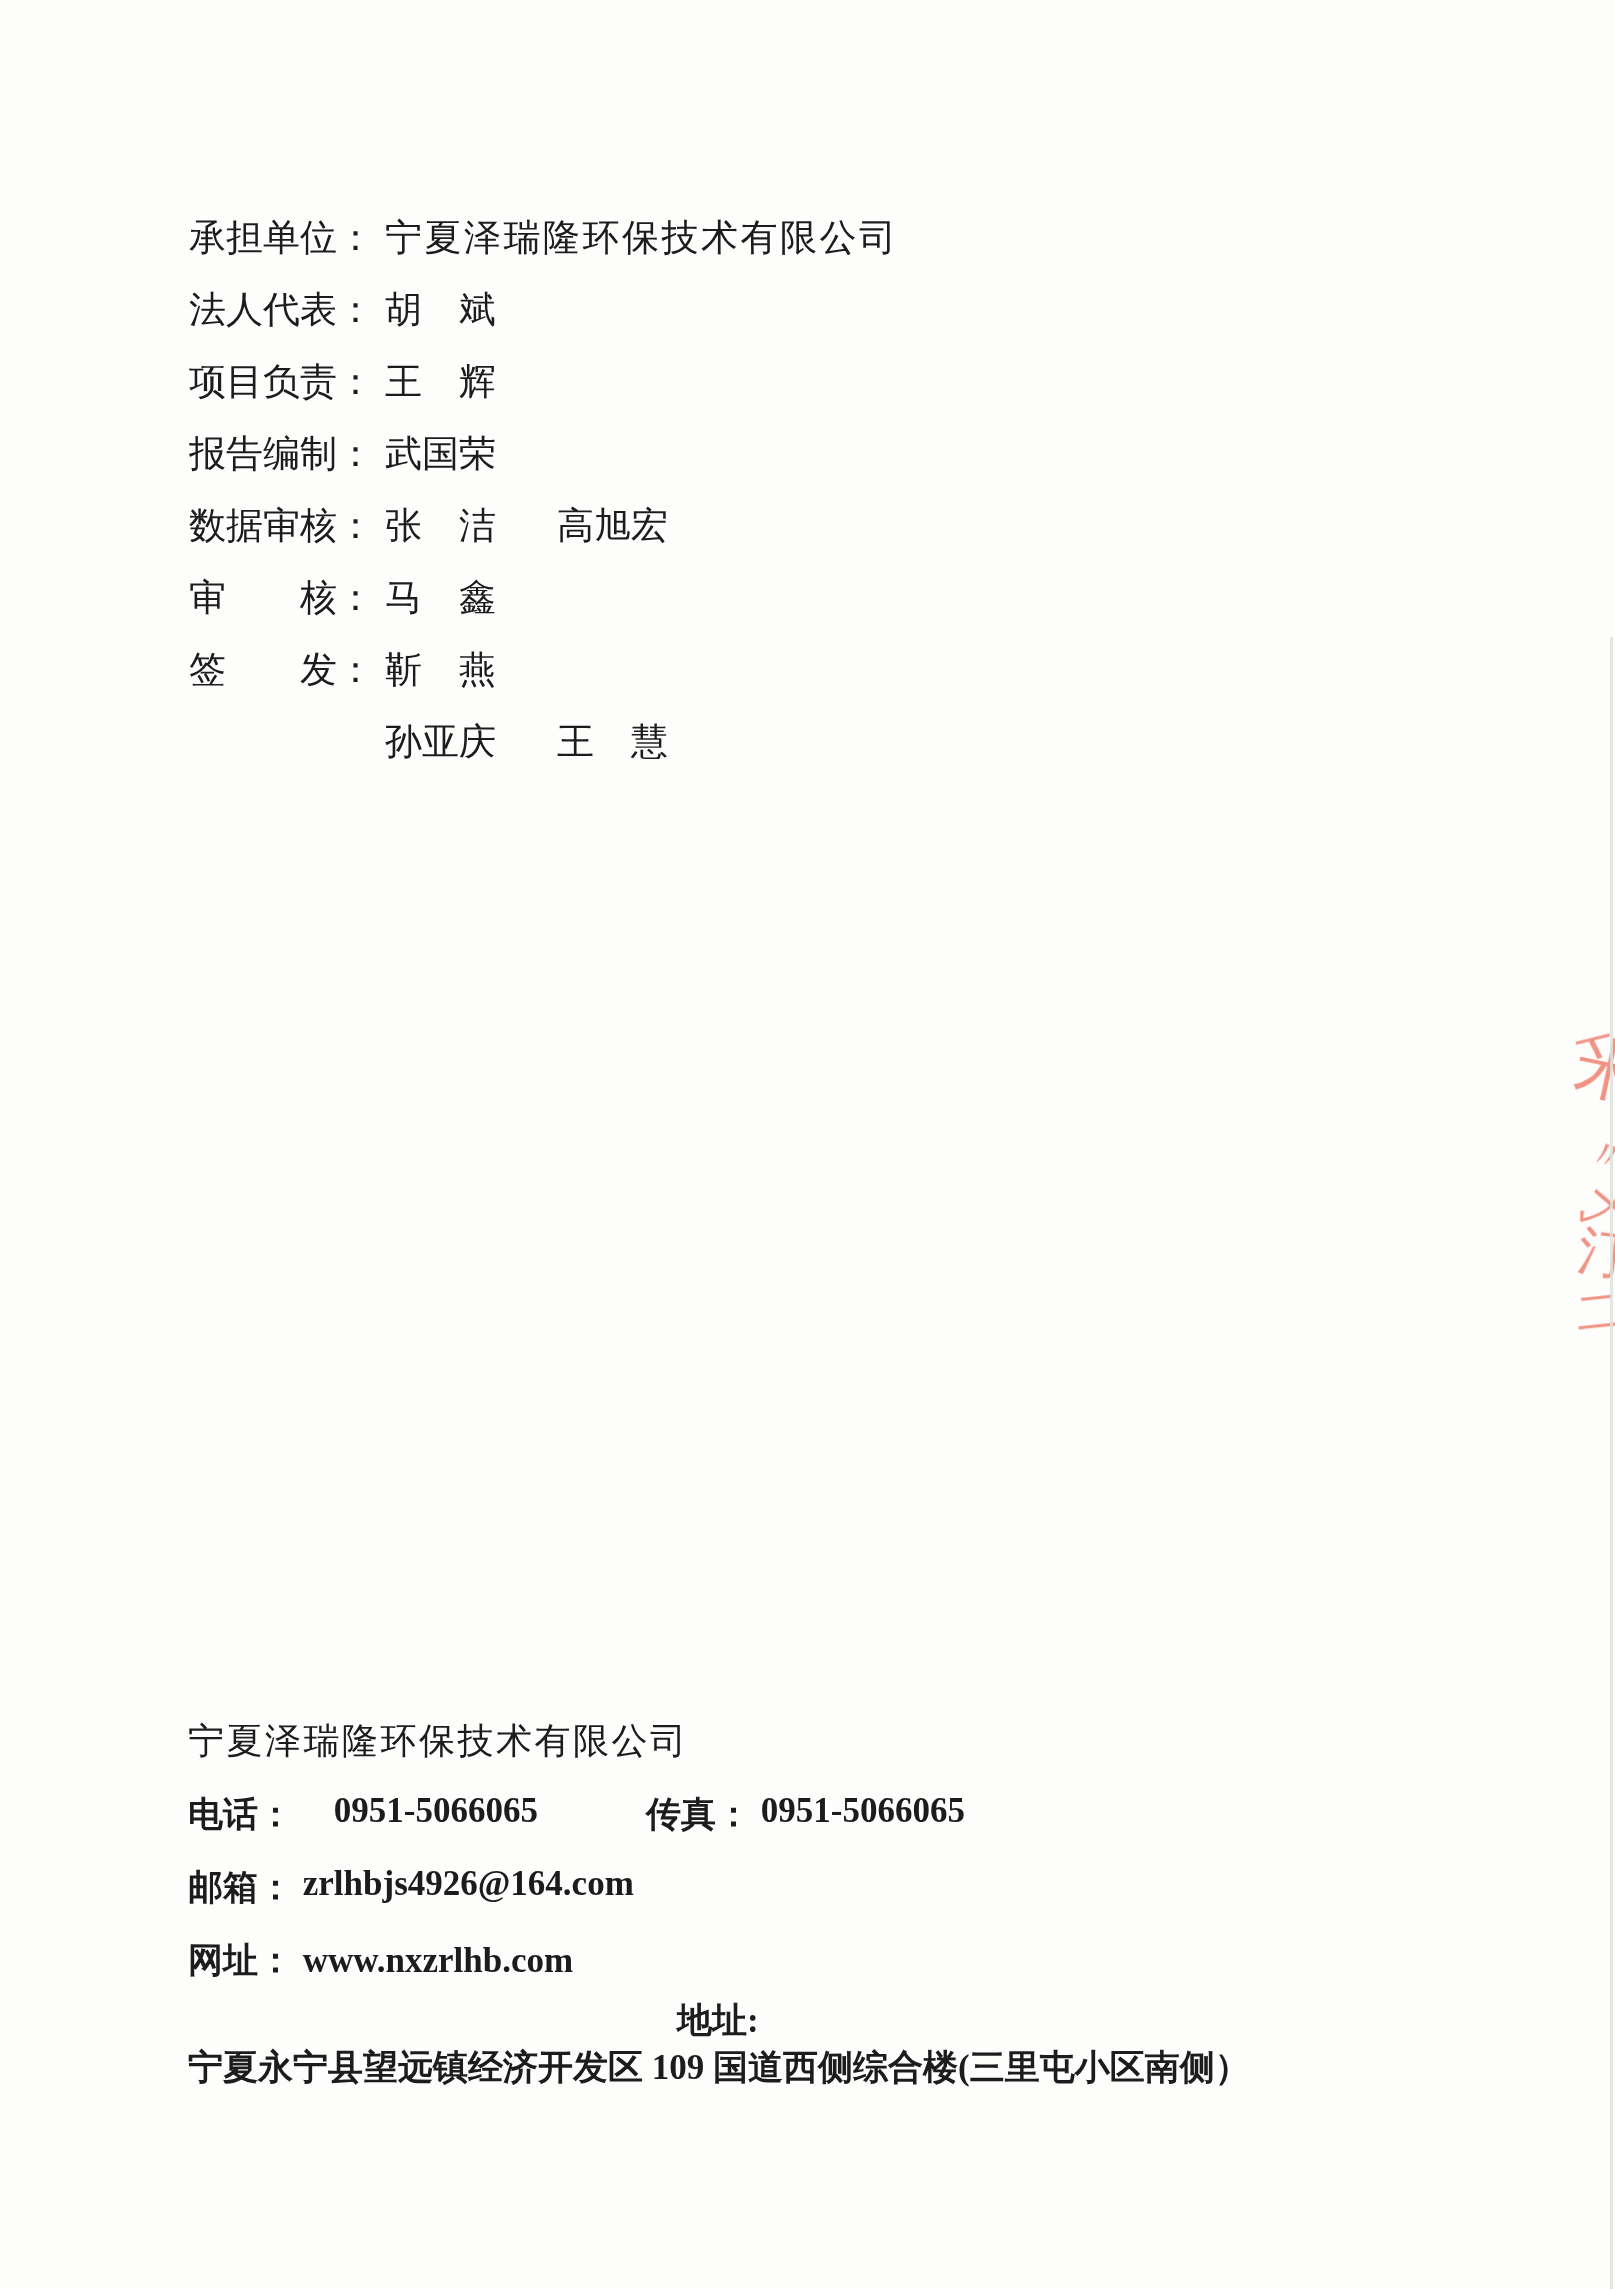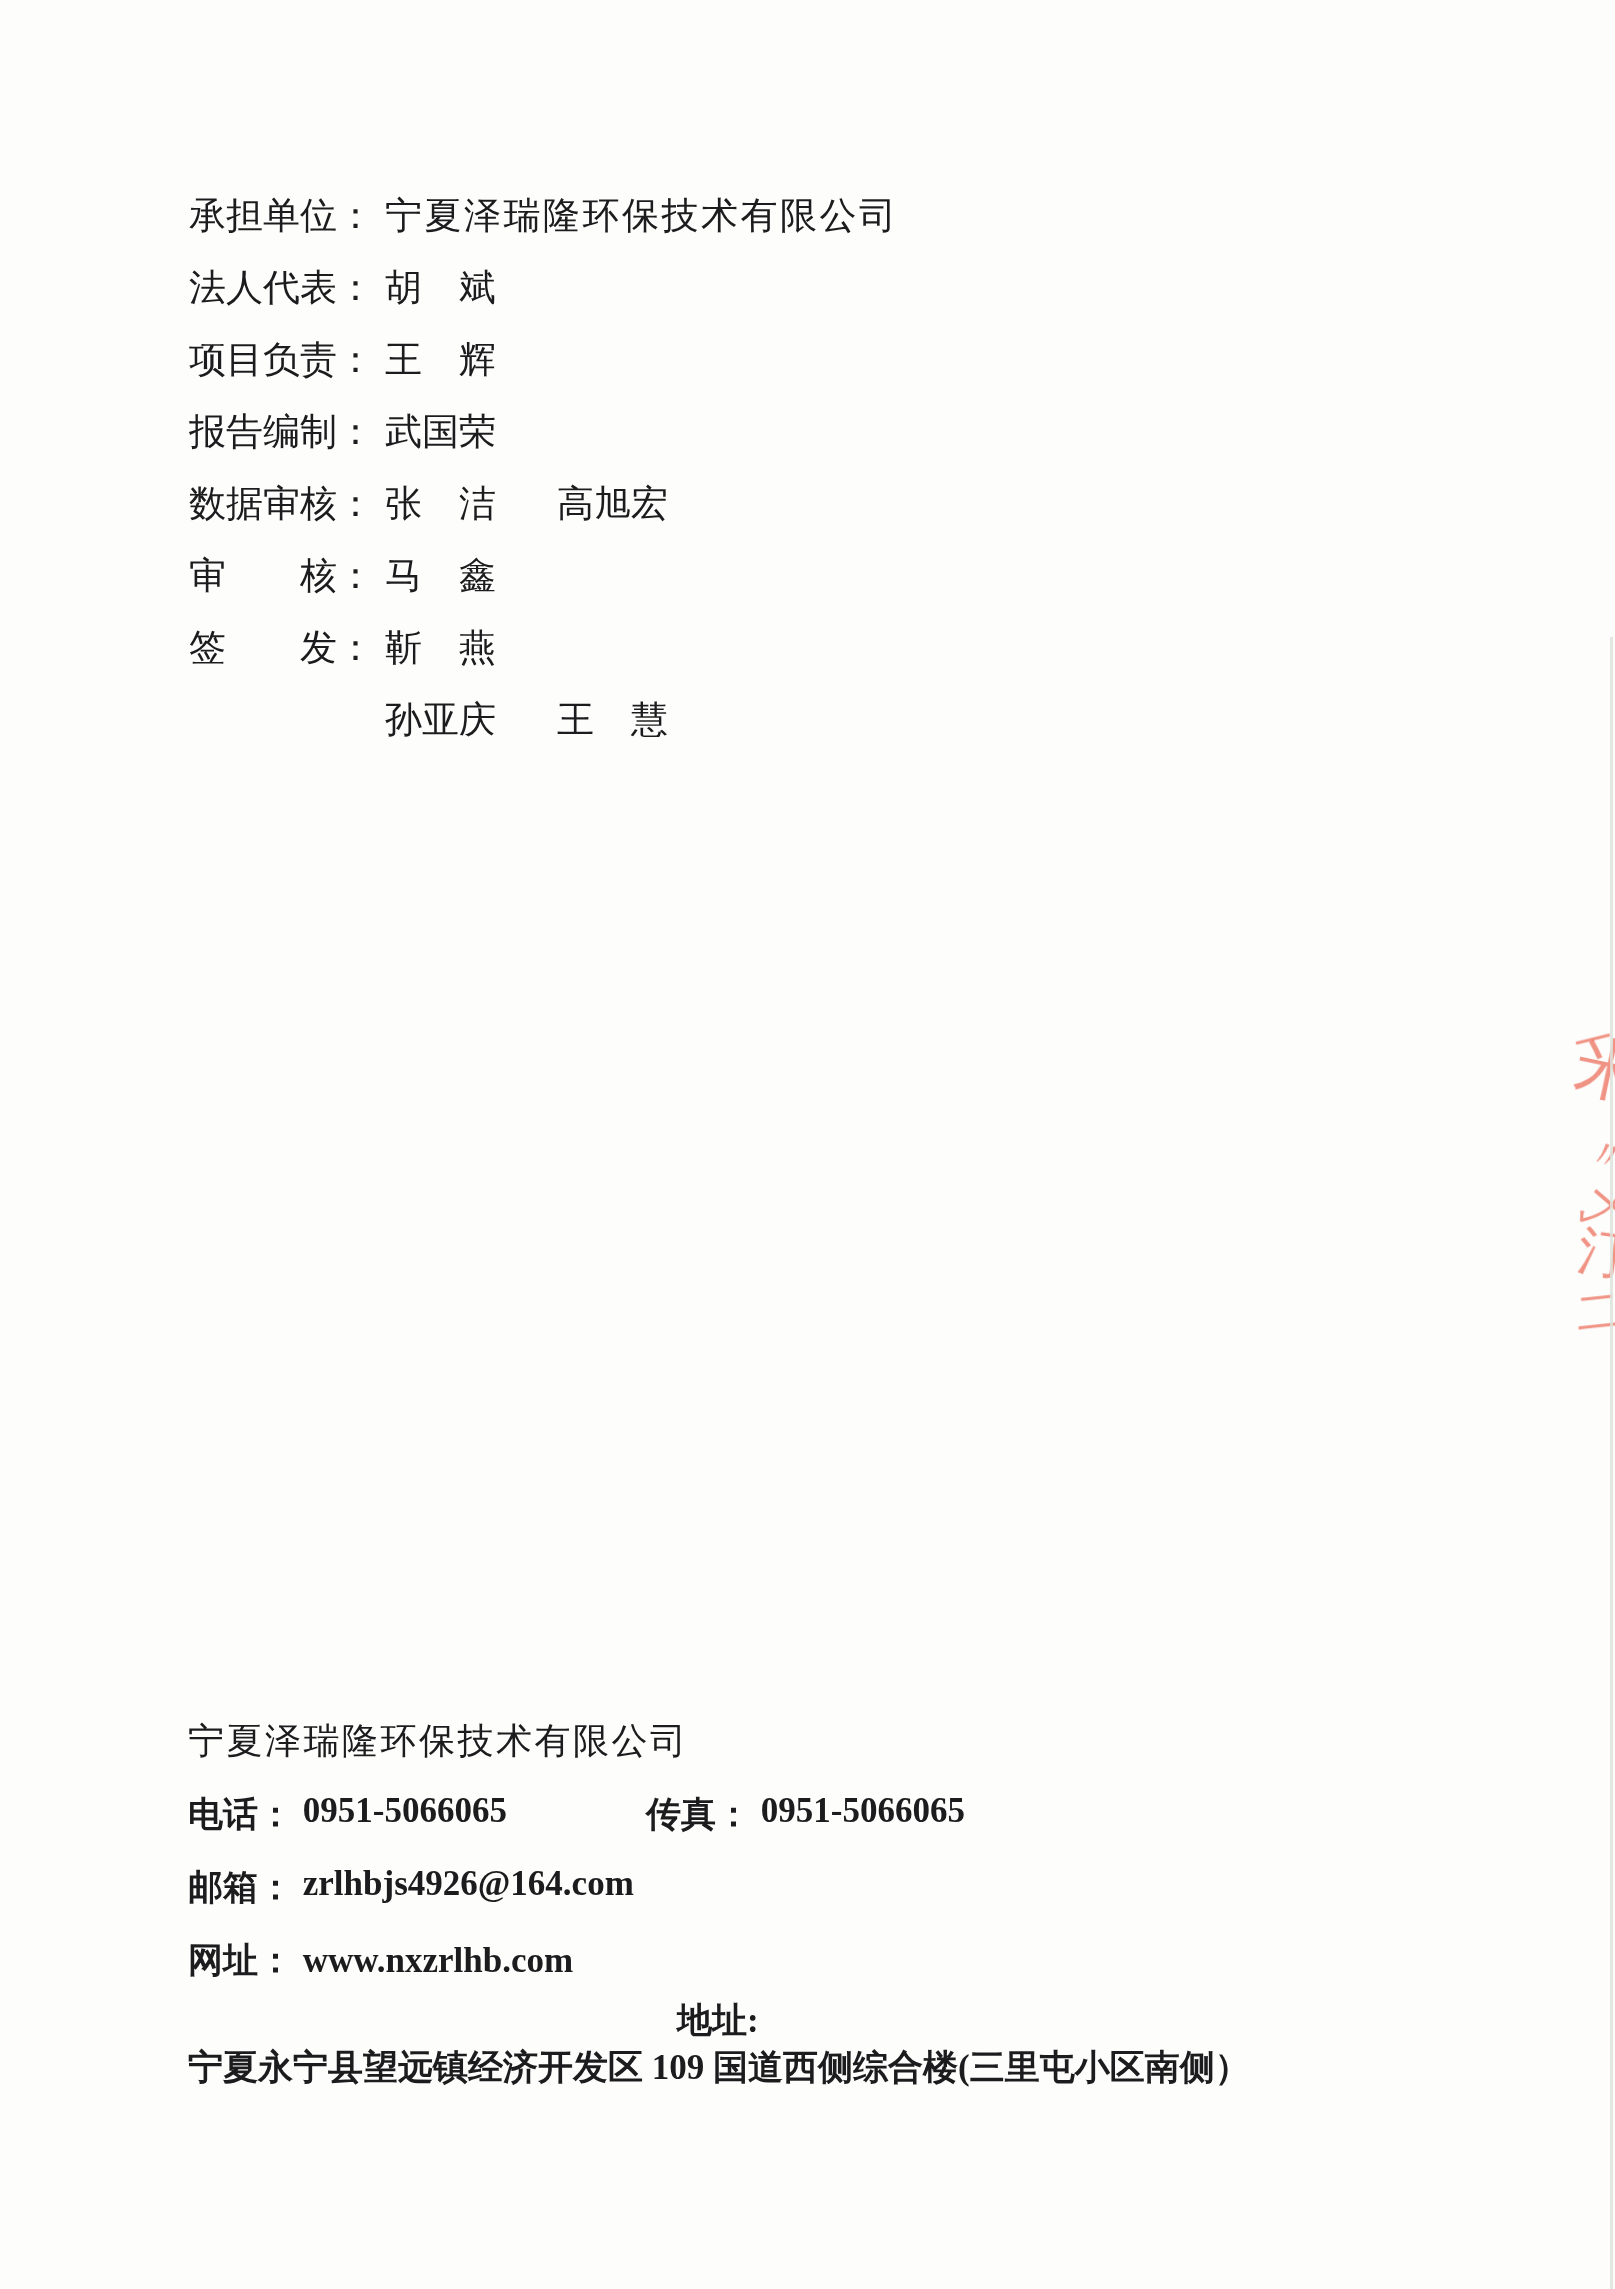--- a/index.html
+++ b/index.html
@@ -12,35 +12,35 @@
     color: #1c1c1e;
   }
   
   .scan-edge {
     position: absolute; right: 2px; top: 637px; bottom: 0;
     width: 2.9px; background: #dde3dd; opacity: .85;
   }
   
   .top-fields { position: absolute; left: 189px; top: 191px; }
   .field-row {
-    display: flex; align-items: flex-start;
+    display: flex; align-items: flex-end;
     height: 72px; font-size: 37px; white-space: pre;
   }
   .field-label { display: inline-block; width: 196px; flex: 0 0 196px; }
   .names { display: flex; gap: 60px; }
   .name { min-width: 112px; white-space: pre; }
   .name-long { letter-spacing: 2.5px; }
   
   .footer { position: absolute; left: 188px; top: 1705px; font-size: 35px; }
   .footer-company {
     height: 73px; display: flex; align-items: center;
     font-size: 36px; letter-spacing: 2.5px;
   }
   .footer-row { height: 73px; display: flex; align-items: center; font-weight: bold; }
-  .fcol1 { width: 458px; flex: 0 0 458px; display: flex; }
+  .fcol1 { width: 458px; flex: 0 0 458px; display: flex; gap: 31px; }
   .fcol2 { display: flex; }
   .flabel { margin-right: 9.8px; white-space: pre; }
   .fvalue { white-space: pre; }
   .footer-address { white-space: pre; flex-direction: column; }
   
   .stamp-frag {
     position: absolute;
     color: rgba(232, 82, 58, 0.62);
     filter: blur(0.7px);
     font-family: "Liberation Serif", "DejaVu Serif", serif;

